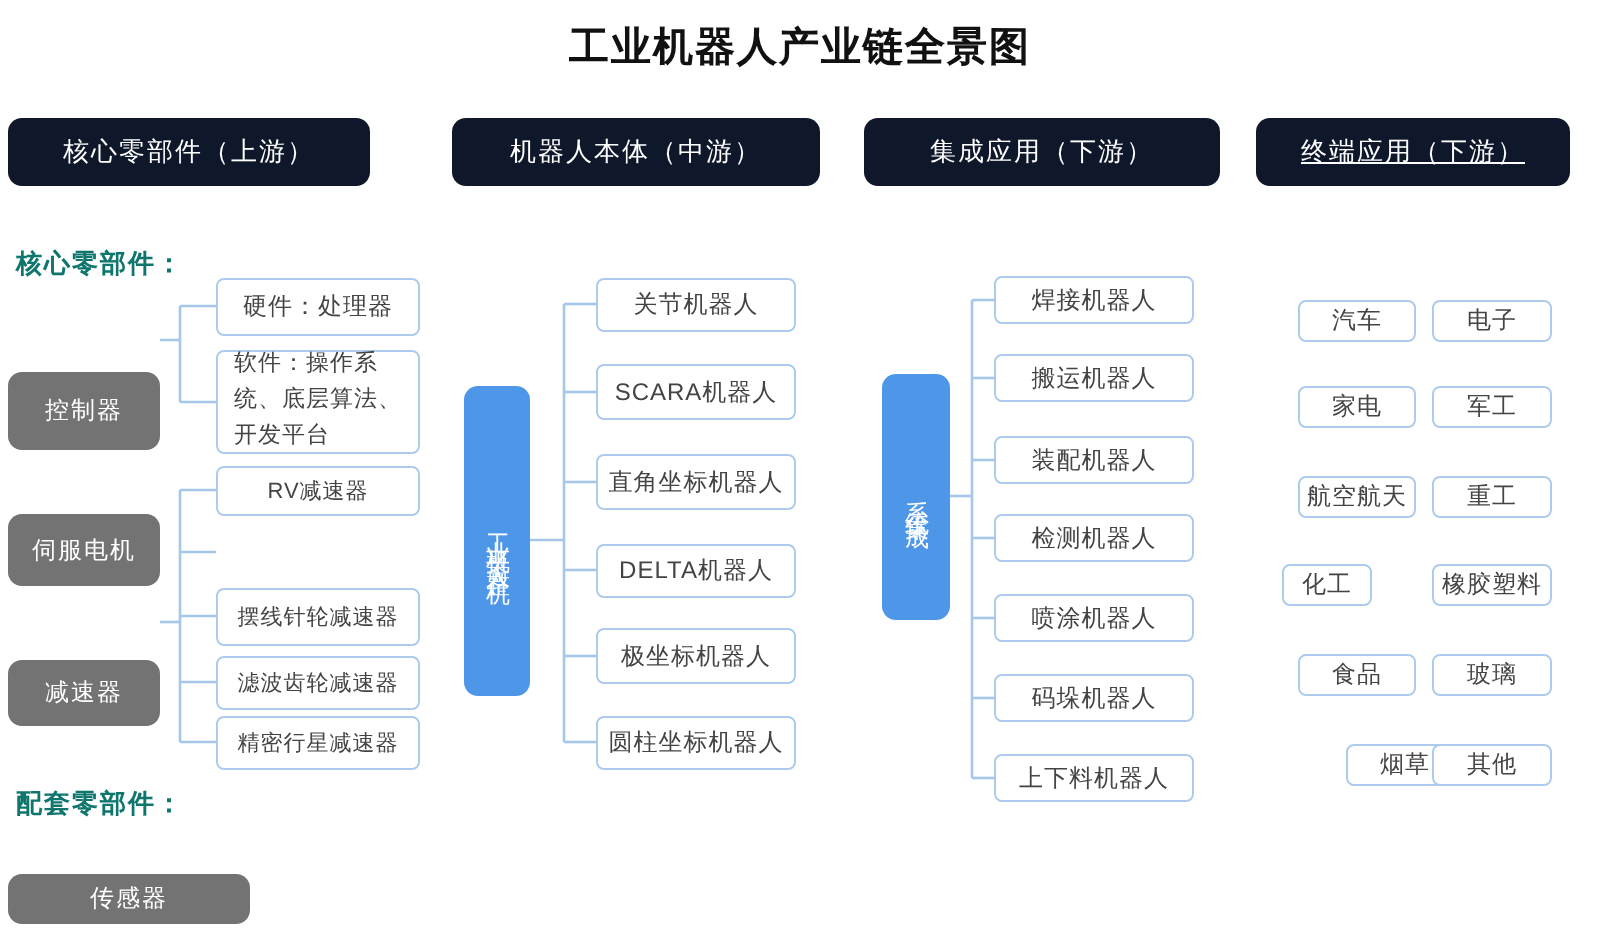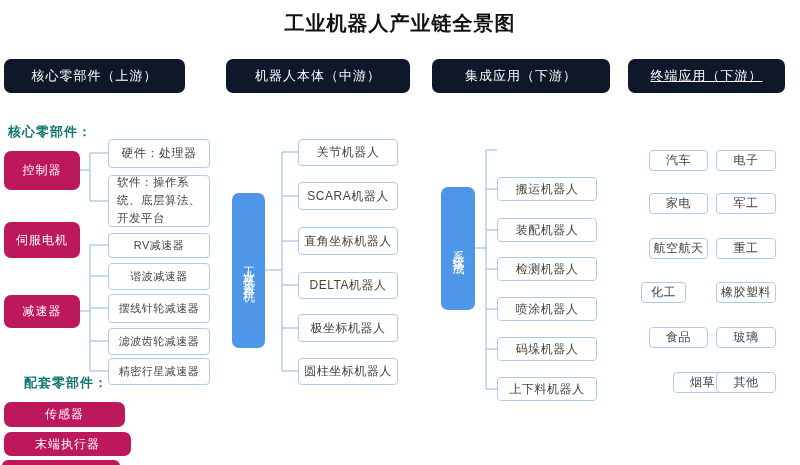--- a/index.html
+++ b/index.html
@@ -13,23 +13,24 @@
   }
   .col-header{
     position:absolute;height:34px;background:#0f172a;border-radius:7px;
     color:#fff;font-size:13px;display:flex;align-items:center;justify-content:center;
     letter-spacing:1px;
   }
   .section-label{
     position:absolute;font-size:13px;font-weight:bold;color:#0f766e;letter-spacing:1px;
   }
   .blue-node{
-    position:absolute;background:#be185d;border-radius:7px;color:#fff;
+    position:absolute;background:#737373;border-radius:7px;color:#fff;
     font-size:12px;display:flex;align-items:center;justify-content:center;
     letter-spacing:1px;
+    margin-top:35px;
   }
   .white-node{
     position:absolute;background:#fff;border:1px solid #AECBEE;border-radius:4px;
     color:#444;font-size:12px;display:flex;align-items:center;justify-content:center;
     box-sizing:border-box;letter-spacing:0.5px;
   }
   .white-node.small{font-size:11px;}
   .white-node.left-align{
     justify-content:flex-start;text-align:left;padding:4px 8px;line-height:1.55;
     font-size:11.5px;
@@ -94,39 +95,39 @@
   <div class="section-label" style="left:8px;top:123px;">核心零部件：</div>
 
   <div class="blue-node" style="left:4px;top:151px;width:76px;height:39px;">控制器</div>
   <div class="white-node" style="left:108px;top:139px;width:102px;height:29px;">硬件：处理器</div>
   <div class="white-node left-align" style="left:108px;top:175px;width:102px;height:52px;">软件：操作系统、底层算法、开发平台</div>
 
   <div class="blue-node" style="left:4px;top:222px;width:76px;height:36px;">伺服电机</div>
 
   <div class="blue-node" style="left:4px;top:295px;width:76px;height:33px;">减速器</div>
   <div class="white-node small" style="left:108px;top:233px;width:102px;height:25px;">RV减速器</div>
-  <div class="white-node small" style="left:108px;top:263px;width:102px;height:27px;">谐波减速器</div>
   <div class="white-node small" style="left:108px;top:294px;width:102px;height:29px;">摆线针轮减速器</div>
   <div class="white-node small" style="left:108px;top:328px;width:102px;height:27px;">滤波齿轮减速器</div>
   <div class="white-node small" style="left:108px;top:358px;width:102px;height:27px;">精密行星减速器</div>
 
-  <div class="section-label" style="left:8px;top:374px;margin-left:16px;">配套零部件：</div>
+  <div class="section-label" style="left:8px;top:393px;">配套零部件：</div>
   <div class="blue-node" style="left:4px;top:402px;width:121px;height:25px;">传感器</div>
   <div class="blue-node" style="left:4px;top:432px;width:127px;height:24px;">末端执行器</div>
   <div class="blue-node" style="left:2px;top:460px;width:118px;height:12px;"></div>
 
   <div class="hub-node" style="left:232px;top:193px;width:33px;height:155px;">工业机器人整机</div>
   <div class="white-node" style="left:298px;top:139px;width:100px;height:27px;">关节机器人</div>
   <div class="white-node" style="left:298px;top:182px;width:100px;height:28px;">SCARA机器人</div>
   <div class="white-node" style="left:298px;top:227px;width:100px;height:28px;">直角坐标机器人</div>
   <div class="white-node" style="left:298px;top:272px;width:100px;height:27px;">DELTA机器人</div>
   <div class="white-node" style="left:298px;top:314px;width:100px;height:28px;">极坐标机器人</div>
   <div class="white-node" style="left:298px;top:358px;width:100px;height:27px;">圆柱坐标机器人</div>
 
   <div class="hub-node" style="left:441px;top:187px;width:34px;height:123px;">系统集成</div>
+  <div class="white-node" style="left:497px;top:138px;width:100px;height:24px;">焊接机器人</div>
   <div class="white-node" style="left:497px;top:177px;width:100px;height:24px;">搬运机器人</div>
   <div class="white-node" style="left:497px;top:218px;width:100px;height:24px;">装配机器人</div>
   <div class="white-node" style="left:497px;top:257px;width:100px;height:24px;">检测机器人</div>
   <div class="white-node" style="left:497px;top:297px;width:100px;height:24px;">喷涂机器人</div>
   <div class="white-node" style="left:497px;top:337px;width:100px;height:24px;">码垛机器人</div>
   <div class="white-node" style="left:497px;top:377px;width:100px;height:24px;">上下料机器人</div>
 
   <div class="white-node" style="left:649px;top:150px;width:59px;height:21px;">汽车</div>
   <div class="white-node" style="left:716px;top:150px;width:60px;height:21px;">电子</div>
   <div class="white-node" style="left:649px;top:193px;width:59px;height:21px;">家电</div>

